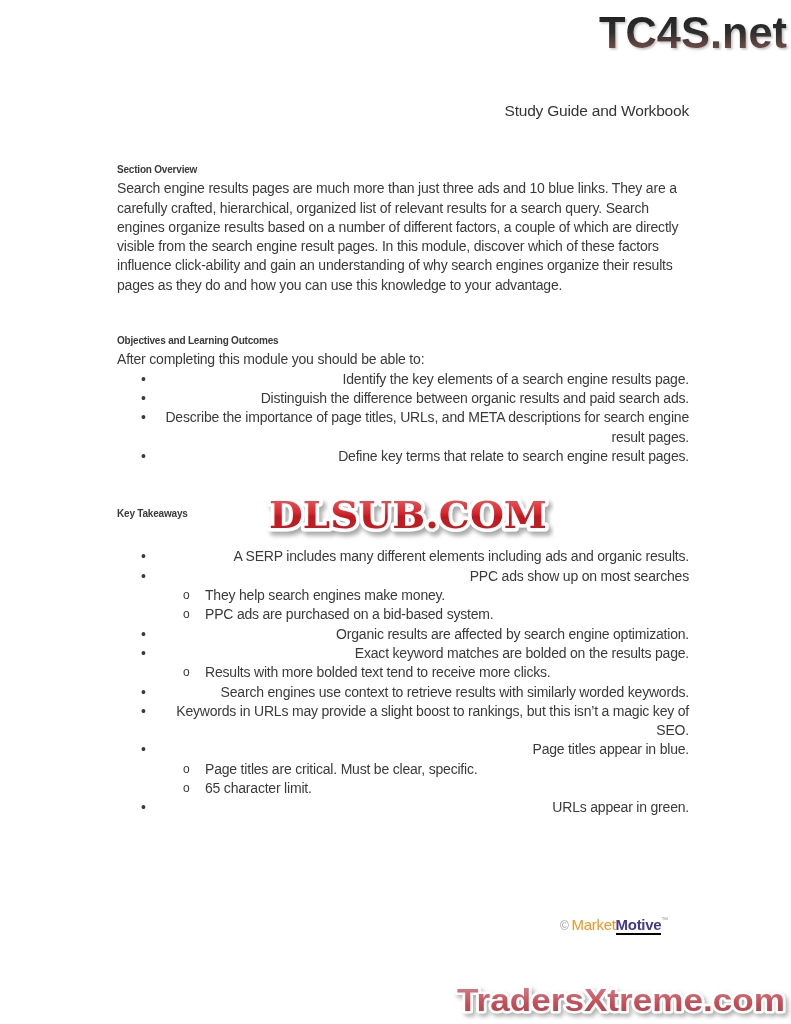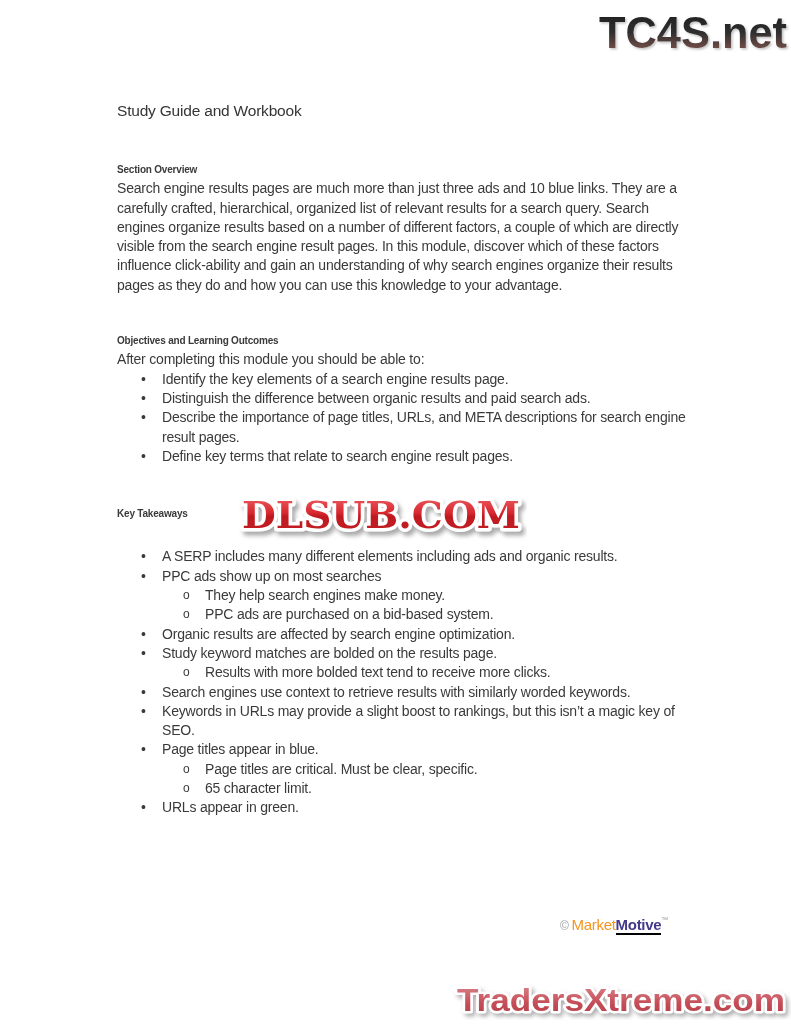--- a/index.html
+++ b/index.html
@@ -19,38 +19,38 @@
   
   .content {
     position:absolute; left:117px; top:95px; width:572px;
     font-size:14px; line-height:19.3px; letter-spacing:-0.2px;
   }
   .doc-title {
     font-size:21px; line-height:26px; font-weight:normal;
     text-align:center; color:#353535;
   }
   .doc-subtitle {
-    font-size:15.5px; line-height:20px; text-align:left;
+    font-size:15.5px; line-height:20px; text-align:right;
     margin-top:6px; color:#353535;
   }
   .sec-heading { font-weight:bold; font-size:10px; }
   .mt-overview  { margin-top:39px; }
   .mt-objectives{ margin-top:36px; }
   .mt-takeaways { margin-top:38px; }
 
   ul { list-style:none; }
   li { position:relative; }
-  li.b1 { padding-left:45px; }
+  li.b1 { padding-left:45px;text-align:right; }
   li.b1::before { content:"\2022"; position:absolute; left:24px; }
   li.b2 { padding-left:88px; }
   li.b2::before { content:"o"; position:absolute; left:66px; font-size:12px; }
   .takeaway-list { margin-top:24px; }
 
   
-  .dlsub { position:absolute; left:235px; top:483px; }
+  .dlsub { position:absolute; left:262px; top:483px; }
 
   
   .marketmotive {
     position:absolute; left:560px; top:916px;
     font-size:15px; letter-spacing:-0.3px; white-space:nowrap;
   }
   .mm-copy { color:#a0a0a0; font-size:12px; margin-right:3px; }
   .mm-market { color:#f7941e; }
   .mm-motive { color:#443a8c; font-weight:bold; border-bottom:2px solid #000000; }
   .mm-tm { color:#9a9a9a; font-size:7px; vertical-align:top; }
@@ -98,21 +98,21 @@
       <li class="b1">Define key terms that relate to search engine result pages.</li>
     </ul>
 
     <div class="sec-heading mt-takeaways">Key Takeaways</div>
     <ul class="takeaway-list">
       <li class="b1">A SERP includes many different elements including ads and organic results.</li>
       <li class="b1">PPC ads show up on most searches</li>
       <li class="b2">They help search engines make money.</li>
       <li class="b2">PPC ads are purchased on a bid-based system.</li>
       <li class="b1">Organic results are affected by search engine optimization.</li>
-      <li class="b1">Study keyword matches are bolded on the results page.</li>
+      <li class="b1">Exact keyword matches are bolded on the results page.</li>
       <li class="b2">Results with more bolded text tend to receive more clicks.</li>
       <li class="b1">Search engines use context to retrieve results with similarly worded keywords.</li>
       <li class="b1">Keywords in URLs may provide a slight boost to rankings, but this isn’t a magic key of SEO.</li>
       <li class="b1">Page titles appear in blue.</li>
       <li class="b2">Page titles are critical. Must be clear, specific.</li>
       <li class="b2">65 character limit.</li>
       <li class="b1">URLs appear in green.</li>
     </ul>
   </div>
 

